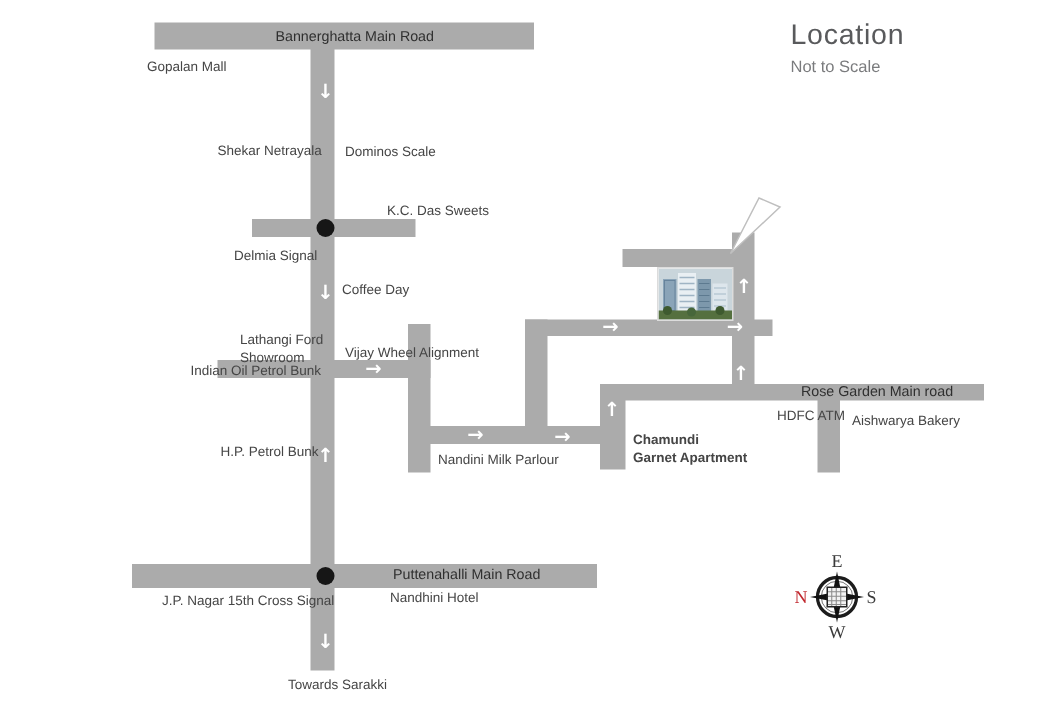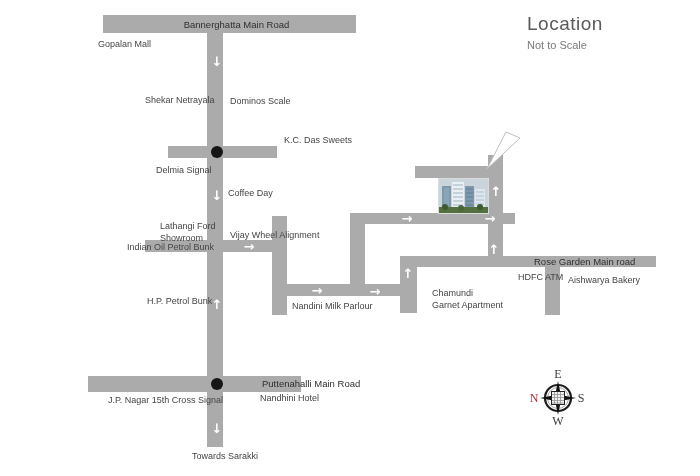--- a/index.html
+++ b/index.html
@@ -40,21 +40,21 @@
   <div class="road" style="left:272px;top:284px;width:128px;height:12px;"></div>
   <div class="road" style="left:400px;top:257px;width:17px;height:56px;"></div>
   <div class="road" style="left:350px;top:213px;width:165px;height:11px;"></div>
   <div class="road" style="left:350px;top:213px;width:15px;height:77px;"></div>
   <div class="road" style="left:488px;top:155px;width:15px;height:111px;"></div>
   <div class="road" style="left:415px;top:166px;width:73px;height:12px;"></div>
   <div class="road" style="left:400px;top:256px;width:256px;height:11px;">
     <span class="road-lbl" style="left:120px;top:0;line-height:11px;">Rose Garden Main road</span>
   </div>
   <div class="road" style="left:545px;top:266px;width:15px;height:49px;"></div>
-  <div class="road" style="left:88px;top:376px;width:213px;height:16px;">
+  <div class="road" style="left:88px;top:376px;width:310px;height:16px;">
     <span class="road-lbl" style="left:160px;top:0;line-height:16px;">Puttenahalli Main Road</span>
   </div>
 
   <div class="dot" style="left:211px;top:146px;"></div>
   <div class="dot" style="left:211px;top:378px;"></div>
 
   <span class="arw" style="left:210px;top:54px;">↓</span>
   <span class="arw" style="left:210px;top:188px;">↓</span>
   <span class="arw" style="left:210px;top:297px;">↑</span>
   <span class="arw" style="left:210px;top:421px;">↓</span>
@@ -63,30 +63,30 @@
   <span class="arw" style="left:368px;top:284px;">→</span>
   <span class="arw" style="left:401px;top:266px;">↑</span>
   <span class="arw" style="left:400px;top:211px;">→</span>
   <span class="arw" style="left:483px;top:211px;">→</span>
   <span class="arw" style="left:489px;top:184px;">↑</span>
   <span class="arw" style="left:487px;top:242px;">↑</span>
 
   <span class="lbl" style="left:98px;top:39px;">Gopalan Mall</span>
   <span class="lbl" style="left:145px;top:95px;">Shekar Netrayala</span>
   <span class="lbl" style="left:230px;top:96px;">Dominos Scale</span>
-  <span class="lbl" style="left:240px;top:135px;padding-left:44px;">K.C. Das Sweets</span>
+  <span class="lbl" style="left:214px;top:135px;padding-left:44px;">K.C. Das Sweets</span>
   <span class="lbl" style="left:156px;top:165px;">Delmia Signal</span>
   <span class="lbl" style="left:228px;top:188px;">Coffee Day</span>
   <span class="lbl" style="left:127px;top:203px;margin-top:39px;">Indian Oil Petrol Bunk</span>
   <span class="lbl twolines" style="left:160px;top:220px;"><span>Lathangi Ford</span><br>
     <span>Showroom</span></span>
   <span class="lbl" style="left:230px;top:230px;">Vijay Wheel Alignment</span>
   <span class="lbl" style="left:147px;top:296px;">H.P. Petrol Bunk</span>
   <span class="lbl" style="left:292px;top:301px;">Nandini Milk Parlour</span>
-  <span class="lbl twolines" style="left:432px;top:287px;"><span>Chamundi</span><br>
+  <span class="lbl twolines" style="left:422px;top:287px;font-weight:bold;"><span>Chamundi</span><br>
     <span>Garnet Apartment</span></span>
   <span class="lbl" style="left:502px;top:272px;margin-left:16px;">HDFC ATM</span>
   <span class="lbl" style="left:568px;top:275px;">Aishwarya Bakery</span>
   <span class="lbl" style="left:108px;top:395px;">J.P. Nagar 15th Cross Signal</span>
   <span class="lbl" style="left:260px;top:393px;text-align:center;">Nandhini Hotel</span>
   <span class="lbl" style="left:192px;top:451px;">Towards Sarakki</span>
 
   <div class="title">Location</div>
   <div class="subtitle">Not to Scale</div>
 

